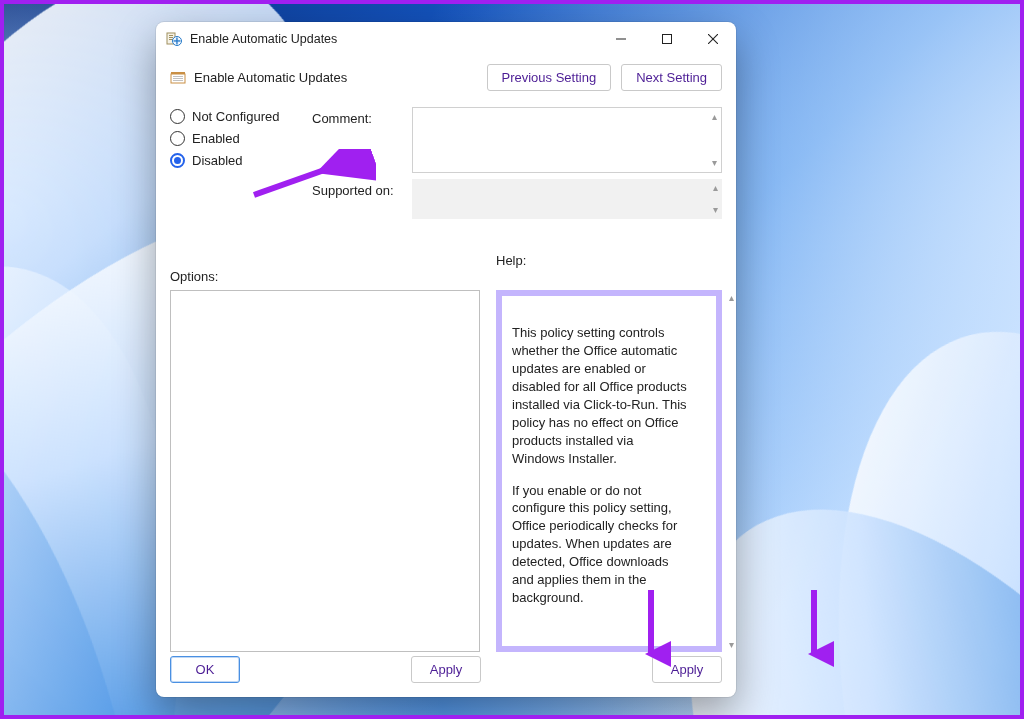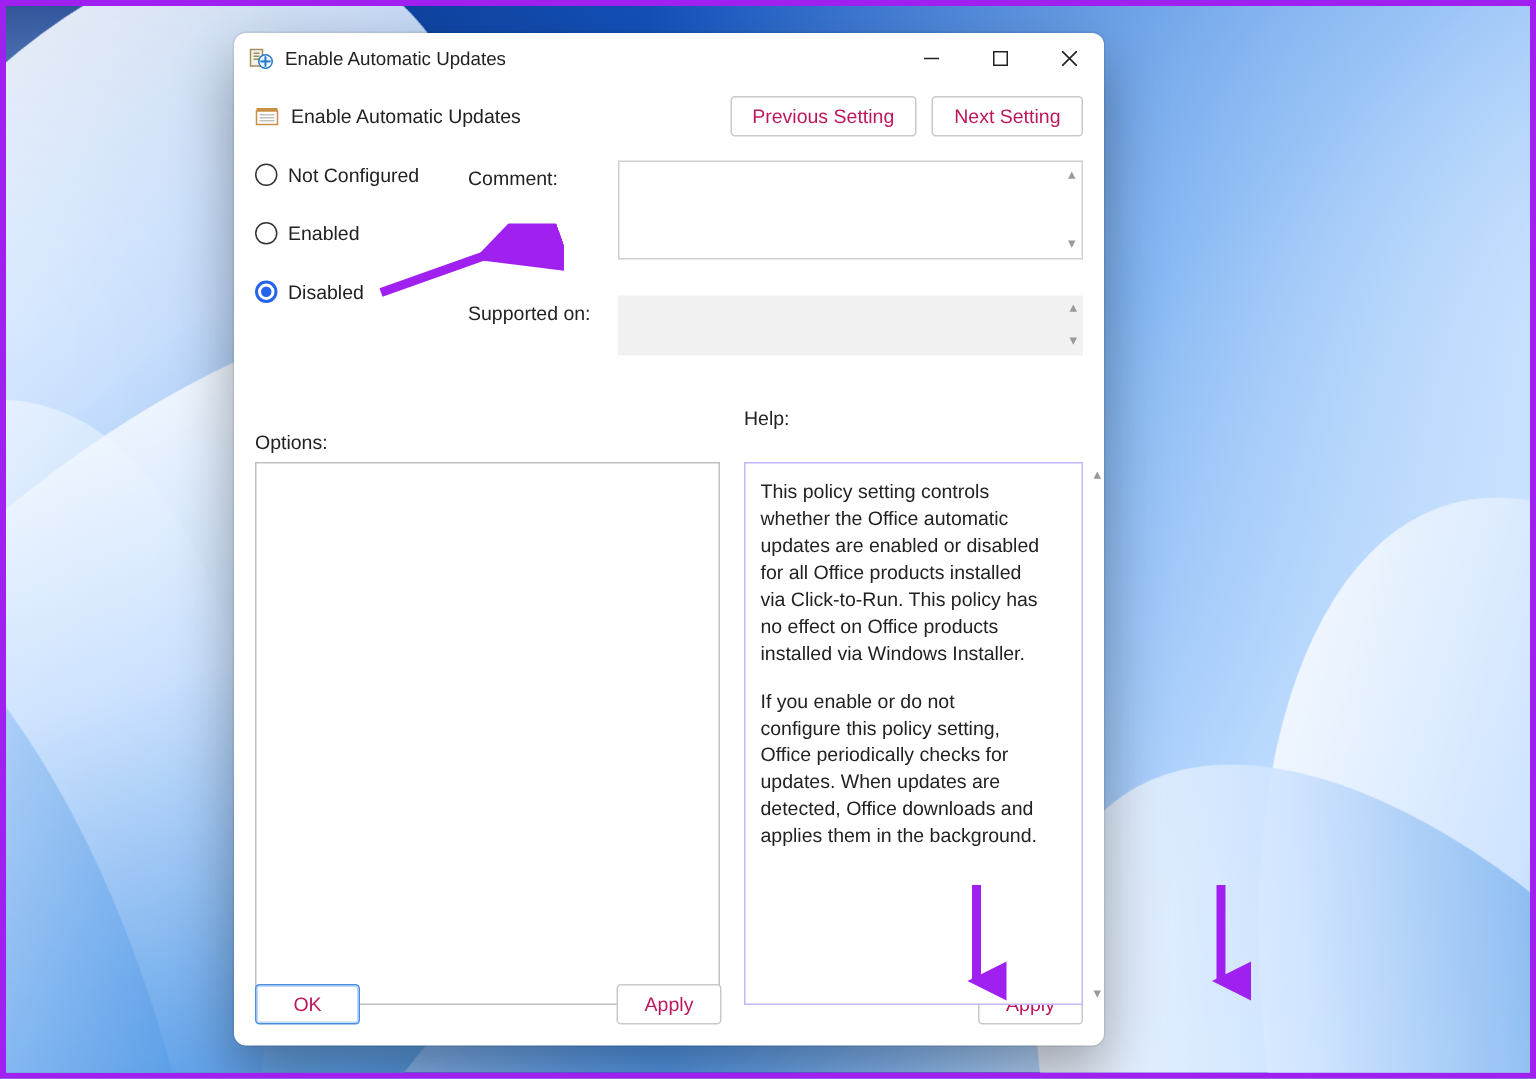--- a/index.html
+++ b/index.html
@@ -83,45 +83,45 @@
   }
   .toolbar-row .tool-title { font-size:13px; color:#222; }
   .nav-btns { margin-left:auto; display:flex; gap:10px; }
   .btn {
     padding: 5px 14px;
     background:#fff;
     border:1px solid #c9c9c9;
     border-radius:3px;
     font-size:13px;
     font-family:inherit;
-    color:#be185d;
+    color:#4c1d95;
     cursor:pointer;
     min-width:70px;
     text-align:center;
   }
   .btn.focus { border-color:#4a90e2; box-shadow:0 0 0 1px rgba(74,144,226,0.35) inset; }
 
   .main-split {
     display:flex;
     padding: 10px 14px 0 14px;
     gap:12px;
   }
-  .radio-col { width:130px; display:flex; flex-direction:column; gap:24px; padding-top:2px;}
+  .radio-col { width:130px; display:flex; flex-direction:column; gap:7px; padding-top:2px;}
   .radio-item { display:flex; align-items:center; gap:7px; font-size:13px; color:#222; }
   .radio-outer {
     width:15px; height:15px; border:1px solid #333; border-radius:50%;
     display:inline-flex; align-items:center; justify-content:center;
     background:#fff;
   }
   .radio-item.checked .radio-outer { border-color:#2563eb; border-width:2px; }
   .radio-item.checked .radio-inner {
     width:7px; height:7px; background:#2563eb; border-radius:50%;
   }
 
-  .right-col { flex:1; display:flex; flex-direction:column; gap:24px; }
+  .right-col { flex:1; display:flex; flex-direction:column; gap:6px; }
   .labeled-row { display:flex; align-items:flex-start; gap:8px; }
   .labeled-row .lbl { width:92px; padding-top:4px; color:#222; font-size:13px; }
   .comment-box {
     flex:1; height:66px;
     border:1px solid #d0d0d0;
     background:#fff;
     position:relative;
   }
   .supported-box {
     flex:1; height:40px;
@@ -155,23 +155,23 @@
     min-height:0;
   }
   .options-pane {
     width:310px;
     border:1px solid #bfbfbf;
     background:#fff;
     height:362px;
   }
   .help-pane-wrap { flex:1; position:relative; height:362px; }
   .help-pane {
-    border:1px solid #c4b5fd;
-    background:#fff;
-    padding:10px 28px 10px 10px;
+    border:6px solid #c4b5fd;
+    background:#fff;
+    padding:28px 28px 10px 10px;
     font-size:13px;
     color:#222;
     line-height:1.38;
     position:absolute; inset:0;
   }
   .help-pane p { margin-bottom:14px; }
   .scroll-track {
     position:absolute; right:-12px; top:0; bottom:0; width:12px;
   }
   .scroll-track .sa-up2 {

